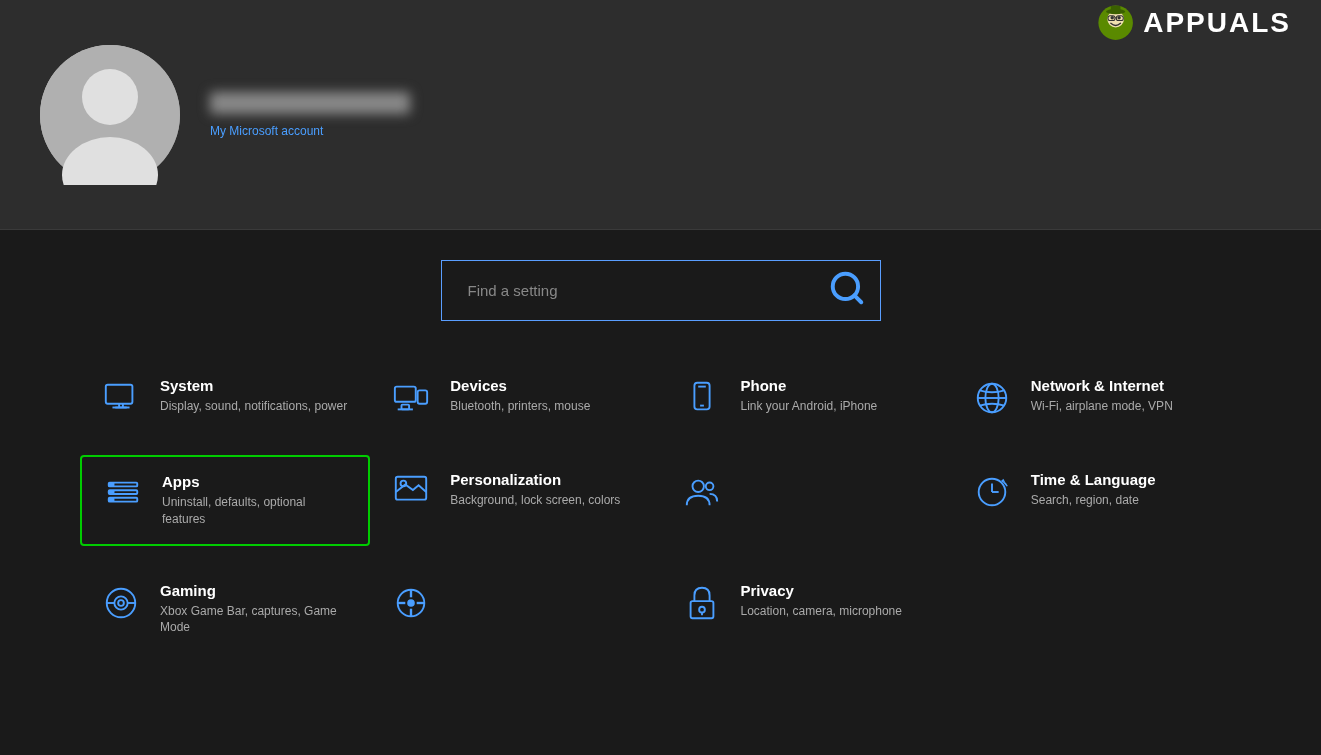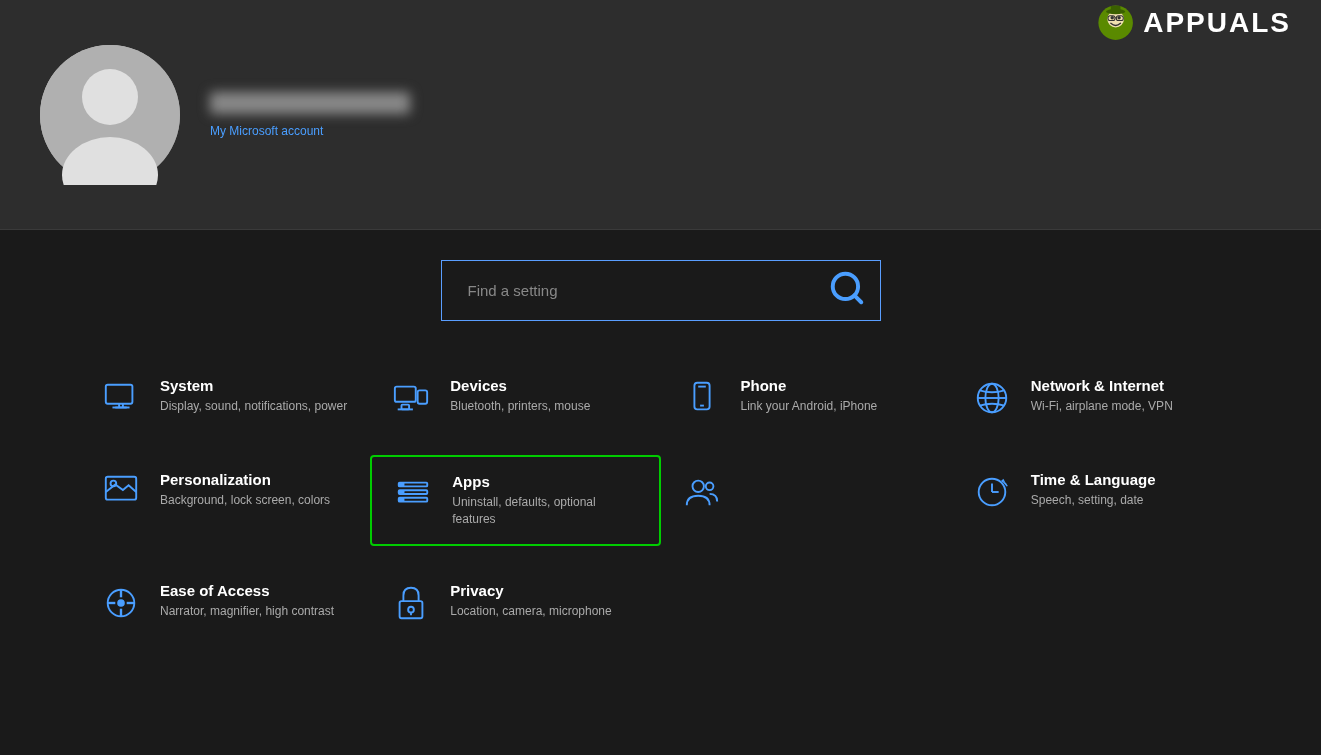--- a/index.html
+++ b/index.html
@@ -292,89 +292,100 @@
       <line x1="5" y1="20" x2="35" y2="20"></line>
       <path d="M7 12 Q20 16 33 12"></path>
       <path d="M7 28 Q20 24 33 28"></path>
     </svg>
     </div>
     <div class="settings-item-text">
       <div class="settings-item-title">Network &amp; Internet</div>
       <div class="settings-item-desc">Wi-Fi, airplane mode, VPN</div>
     </div>
   </div>
-      <div class="settings-item">
-    <div class="settings-item-icon">
-      <svg viewBox="0 0 40 40" fill="none" stroke="#4a9eff" stroke-width="2">
-      <rect x="4" y="4" width="32" height="24" rx="2"></rect>
-      <path d="M4 20 L14 12 L22 18 L28 13 L36 20"></path>
-      <circle cx="12" cy="11" r="3"></circle>
-    </svg>
-    </div>
-    <div class="settings-item-text">
-      <div class="settings-item-title">Personalization</div>
-      <div class="settings-item-desc">Background, lock screen, colors</div>
-    </div>
-  </div>
       <div class="settings-item highlighted">
     <div class="settings-item-icon">
       <svg viewBox="0 0 40 40" fill="none" stroke="#4a9eff" stroke-width="2">
       <rect x="5" y="8" width="30" height="4" rx="1"></rect>
       <rect x="5" y="16" width="30" height="4" rx="1"></rect>
       <rect x="5" y="24" width="30" height="4" rx="1"></rect>
       <rect x="5" y="8" width="6" height="4" rx="1" fill="#4a9eff" stroke="none"></rect>
       <rect x="5" y="16" width="6" height="4" rx="1" fill="#4a9eff" stroke="none"></rect>
       <rect x="5" y="24" width="6" height="4" rx="1" fill="#4a9eff" stroke="none"></rect>
     </svg>
     </div>
     <div class="settings-item-text">
       <div class="settings-item-title">Apps</div>
       <div class="settings-item-desc">Uninstall, defaults, optional features</div>
     </div>
   </div>
       <div class="settings-item">
     <div class="settings-item-icon">
       <svg viewBox="0 0 40 40" fill="none" stroke="#4a9eff" stroke-width="2">
+      <rect x="4" y="4" width="32" height="24" rx="2"></rect>
+      <path d="M4 20 L14 12 L22 18 L28 13 L36 20"></path>
+      <circle cx="12" cy="11" r="3"></circle>
+    </svg>
+    </div>
+    <div class="settings-item-text">
+      <div class="settings-item-title">Personalization</div>
+      <div class="settings-item-desc">Background, lock screen, colors</div>
+    </div>
+  </div>
+      <div class="settings-item">
+    <div class="settings-item-icon">
+      <svg viewBox="0 0 40 40" fill="none" stroke="#4a9eff" stroke-width="2">
       <circle cx="16" cy="14" r="6"></circle>
       <path d="M4 34 Q4 24 16 24 Q28 24 28 34"></path>
       <circle cx="28" cy="14" r="4"></circle>
       <path d="M28 22 Q36 22 36 30"></path>
     </svg>
     </div>
   </div>
       <div class="settings-item">
     <div class="settings-item-icon">
       <svg viewBox="0 0 40 40" fill="none" stroke="#4a9eff" stroke-width="2">
       <circle cx="20" cy="20" r="14"></circle>
       <line x1="20" y1="20" x2="20" y2="11"></line>
       <line x1="20" y1="20" x2="27" y2="20"></line>
       <path d="M30 8 Q34 10 36 14" stroke-width="1.5"></path>
       <path d="M30 8 L32 6 L34 10" fill="#4a9eff" stroke="none"></path>
     </svg>
     </div>
     <div class="settings-item-text">
       <div class="settings-item-title">Time &amp; Language</div>
-      <div class="settings-item-desc">Speech, setting, date</div>
+      <div class="settings-item-desc">Search, region, date</div>
+    </div>
+  </div>
+      <div class="settings-item">
+    <div class="settings-item-icon">
+      <svg viewBox="0 0 40 40" fill="none" stroke="#4a9eff" stroke-width="2">
+      <circle cx="20" cy="20" r="15"></circle>
+      <circle cx="20" cy="20" r="7"></circle>
+      <circle cx="20" cy="20" r="3"></circle>
+      <line x1="5" y1="20" x2="13" y2="20"></line>
+      <line x1="27" y1="20" x2="35" y2="20"></line>
+    </svg>
+    </div>
+    <div class="settings-item-text">
+      <div class="settings-item-title">Gaming</div>
+      <div class="settings-item-desc">Xbox Game Bar, captures, Game Mode</div>
     </div>
   </div>
       <div class="settings-item">
     <div class="settings-item-icon">
       <svg viewBox="0 0 40 40" fill="none" stroke="#4a9eff" stroke-width="2">
       <circle cx="20" cy="20" r="14"></circle>
       <line x1="20" y1="6" x2="20" y2="14" stroke-width="2.5"></line>
       <line x1="20" y1="26" x2="20" y2="34" stroke-width="2.5"></line>
       <line x1="6" y1="20" x2="14" y2="20" stroke-width="2.5"></line>
       <line x1="26" y1="20" x2="34" y2="20" stroke-width="2.5"></line>
       <circle cx="20" cy="20" r="4" fill="#4a9eff" stroke="none"></circle>
     </svg>
     </div>
-    <div class="settings-item-text">
-      <div class="settings-item-title">Ease of Access</div>
-      <div class="settings-item-desc">Narrator, magnifier, high contrast</div>
-    </div>
   </div>
       <div class="settings-item">
     <div class="settings-item-icon">
       <svg viewBox="0 0 40 40" fill="none" stroke="#4a9eff" stroke-width="2">
       <rect x="8" y="18" width="24" height="18" rx="2"></rect>
       <path d="M12 18 L12 12 Q12 4 20 4 Q28 4 28 12 L28 18"></path>
       <circle cx="20" cy="27" r="3"></circle>
       <line x1="20" y1="30" x2="20" y2="33"></line>
     </svg>
     </div>

